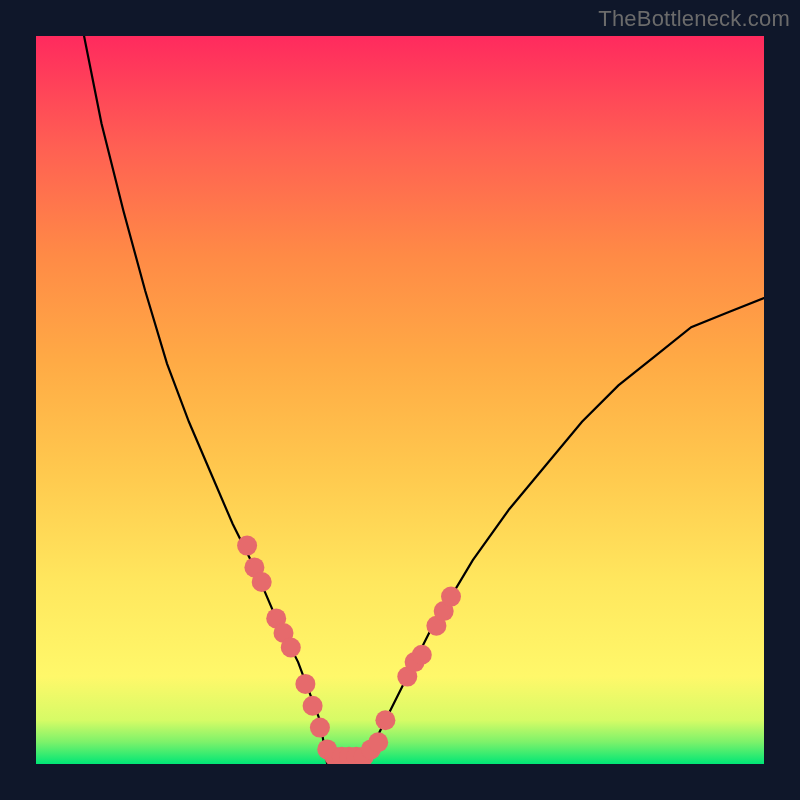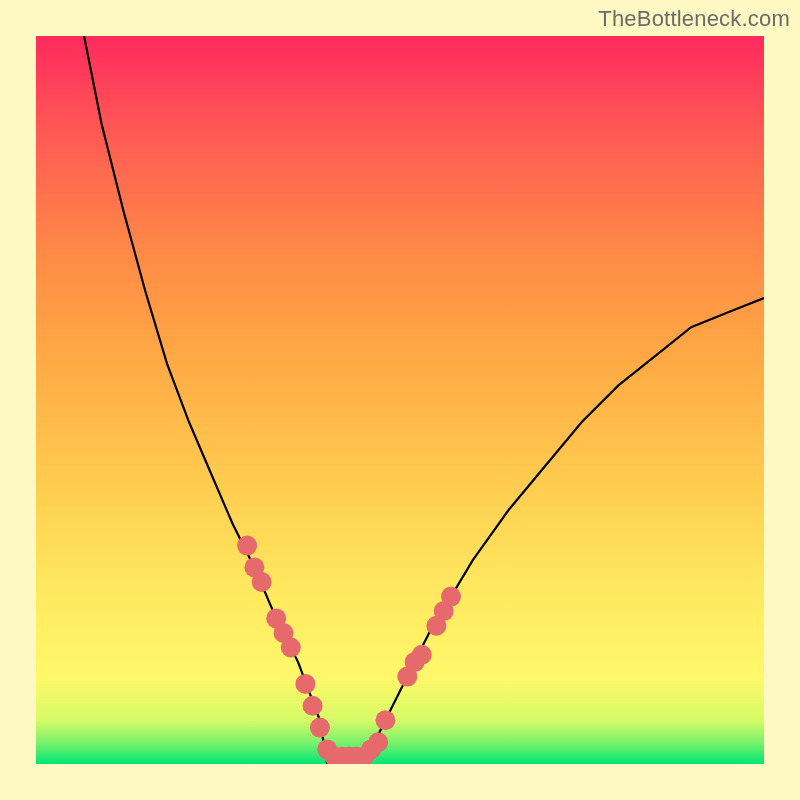--- a/index.html
+++ b/index.html
@@ -8,21 +8,21 @@
     width: 800px;
     height: 800px;
     overflow: hidden;
     background: #000;
     font-family: Arial, Helvetica, sans-serif;
   }
   .frame {
     position: relative;
     width: 800px;
     height: 800px;
-    background: #fef9c3;
+    background: #0f172a;
   }
   .plot-area {
     position: absolute;
     left: 36px;
     top: 36px;
     width: 728px;
     height: 728px;
     
     background: linear-gradient(to top,
       #00e676 0%,

